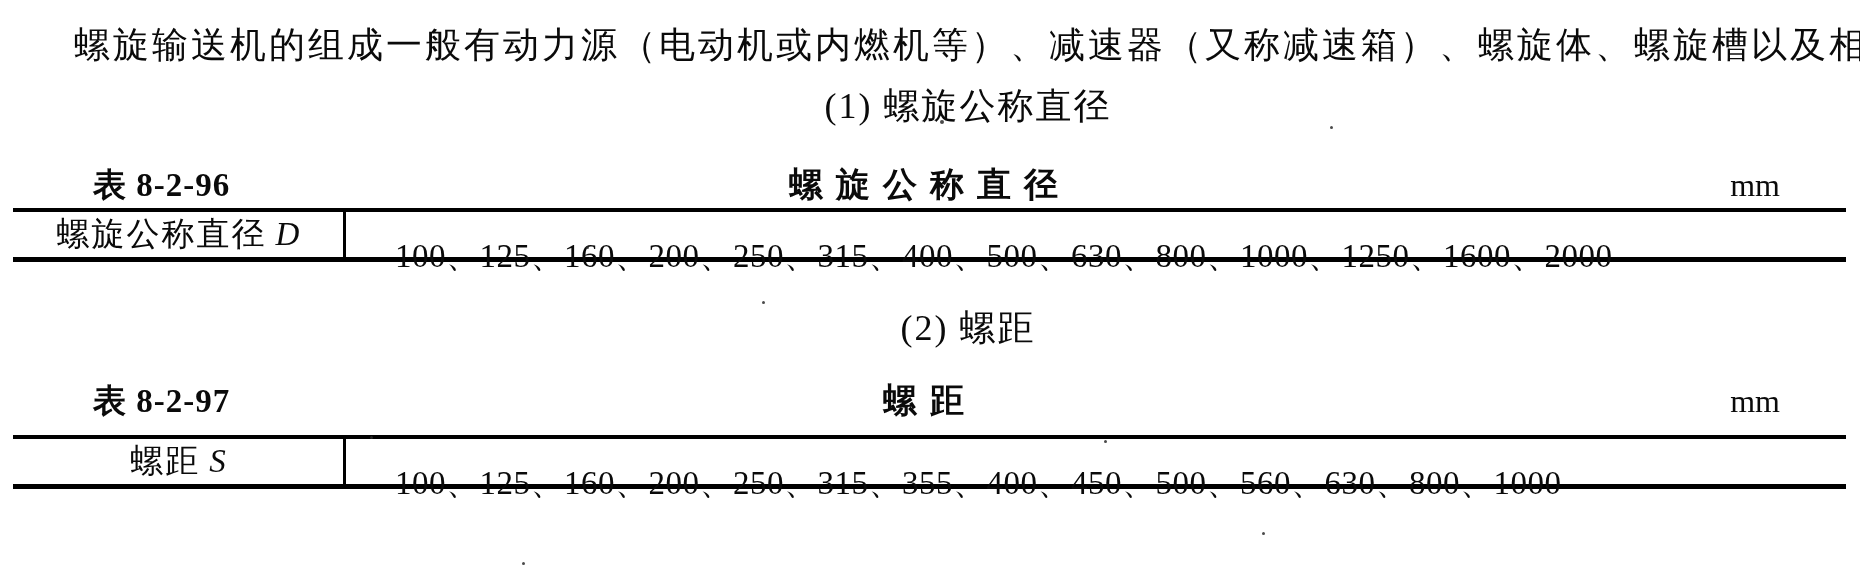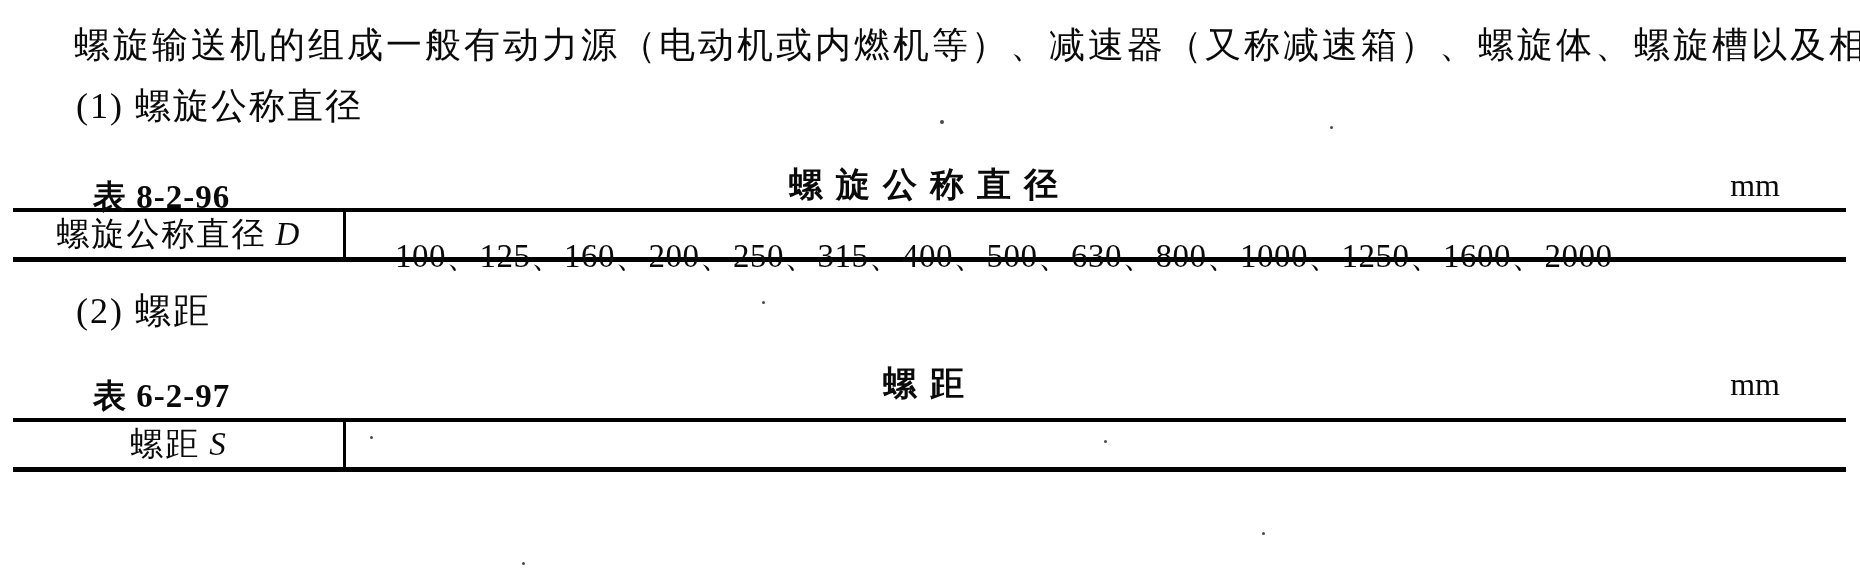--- a/index.html
+++ b/index.html
@@ -23,32 +23,33 @@
   }
   .para-line.indent{ text-indent:66px; }
   .sec-heading{
     margin:8px 0 0 0;
     padding-left:76px;
     font-size:36px;
     font-weight:400;
     letter-spacing:2px;
     height:48px;
     line-height:48px;
+    text-align:center;
   }
-  .sec-heading.gap2{ margin-top:25px; }
+  .sec-heading.gap2{ margin-top:42px; }
   .caption-row{
     position:relative;
     margin-top:32px;
     height:46px;
     line-height:46px;
   }
   .caption-row.gap2{ margin-top:26px; }
   .tbl-num{
     position:absolute;
-    left:93px; top:12px;
+    left:93px; top:0;
     font-weight:700;
     font-size:33px;
     letter-spacing:1px;
   }
   .tbl-title{
     position:absolute;
     left:0; right:0; top:0;
     text-align:center;
     font-weight:700;
     font-size:34px;
@@ -114,31 +115,32 @@
         <span>螺旋公称直径</span>
           <i class="var">D</i>
       </div>
       <div class="td value-cell">100、125、160、200、250、315、400、500、630、800、1000、1250、1600、2000</div>
     </div>
   </div>
 
   <h3 class="sec-heading gap2">(2) 螺距</h3>
 
   <div class="caption-row gap2">
-    <span class="tbl-num">表 6-2-97</span>
+    <span class="tbl-num">表 8-2-97</span>
     <span class="tbl-title">螺距</span>
     <span class="tbl-unit">mm</span>
   </div>
 
   <div class="data-table t2">
     <div class="tr">
       <div class="td label-cell">
         <span>螺距</span>
           <i class="var">S</i>
       </div>
+      <div class="td value-cell">100、125、160、200、250、315、355、400、450、500、560、630、800、1000</div>
     </div>
   </div>
 
   <div class="speck" style="left:940px;top:120px;"></div>
   <div class="speck" style="left:1330px;top:126px;width:3px;height:3px;"></div>
   <div class="speck" style="left:586px;top:246px;width:3px;height:3px;"></div>
   <div class="speck" style="left:762px;top:301px;width:3px;height:3px;"></div>
   <div class="speck" style="left:1104px;top:440px;width:3px;height:3px;"></div>
   <div class="speck" style="left:370px;top:436px;width:3px;height:3px;"></div>
   <div class="speck" style="left:1262px;top:532px;width:3px;height:3px;"></div>

